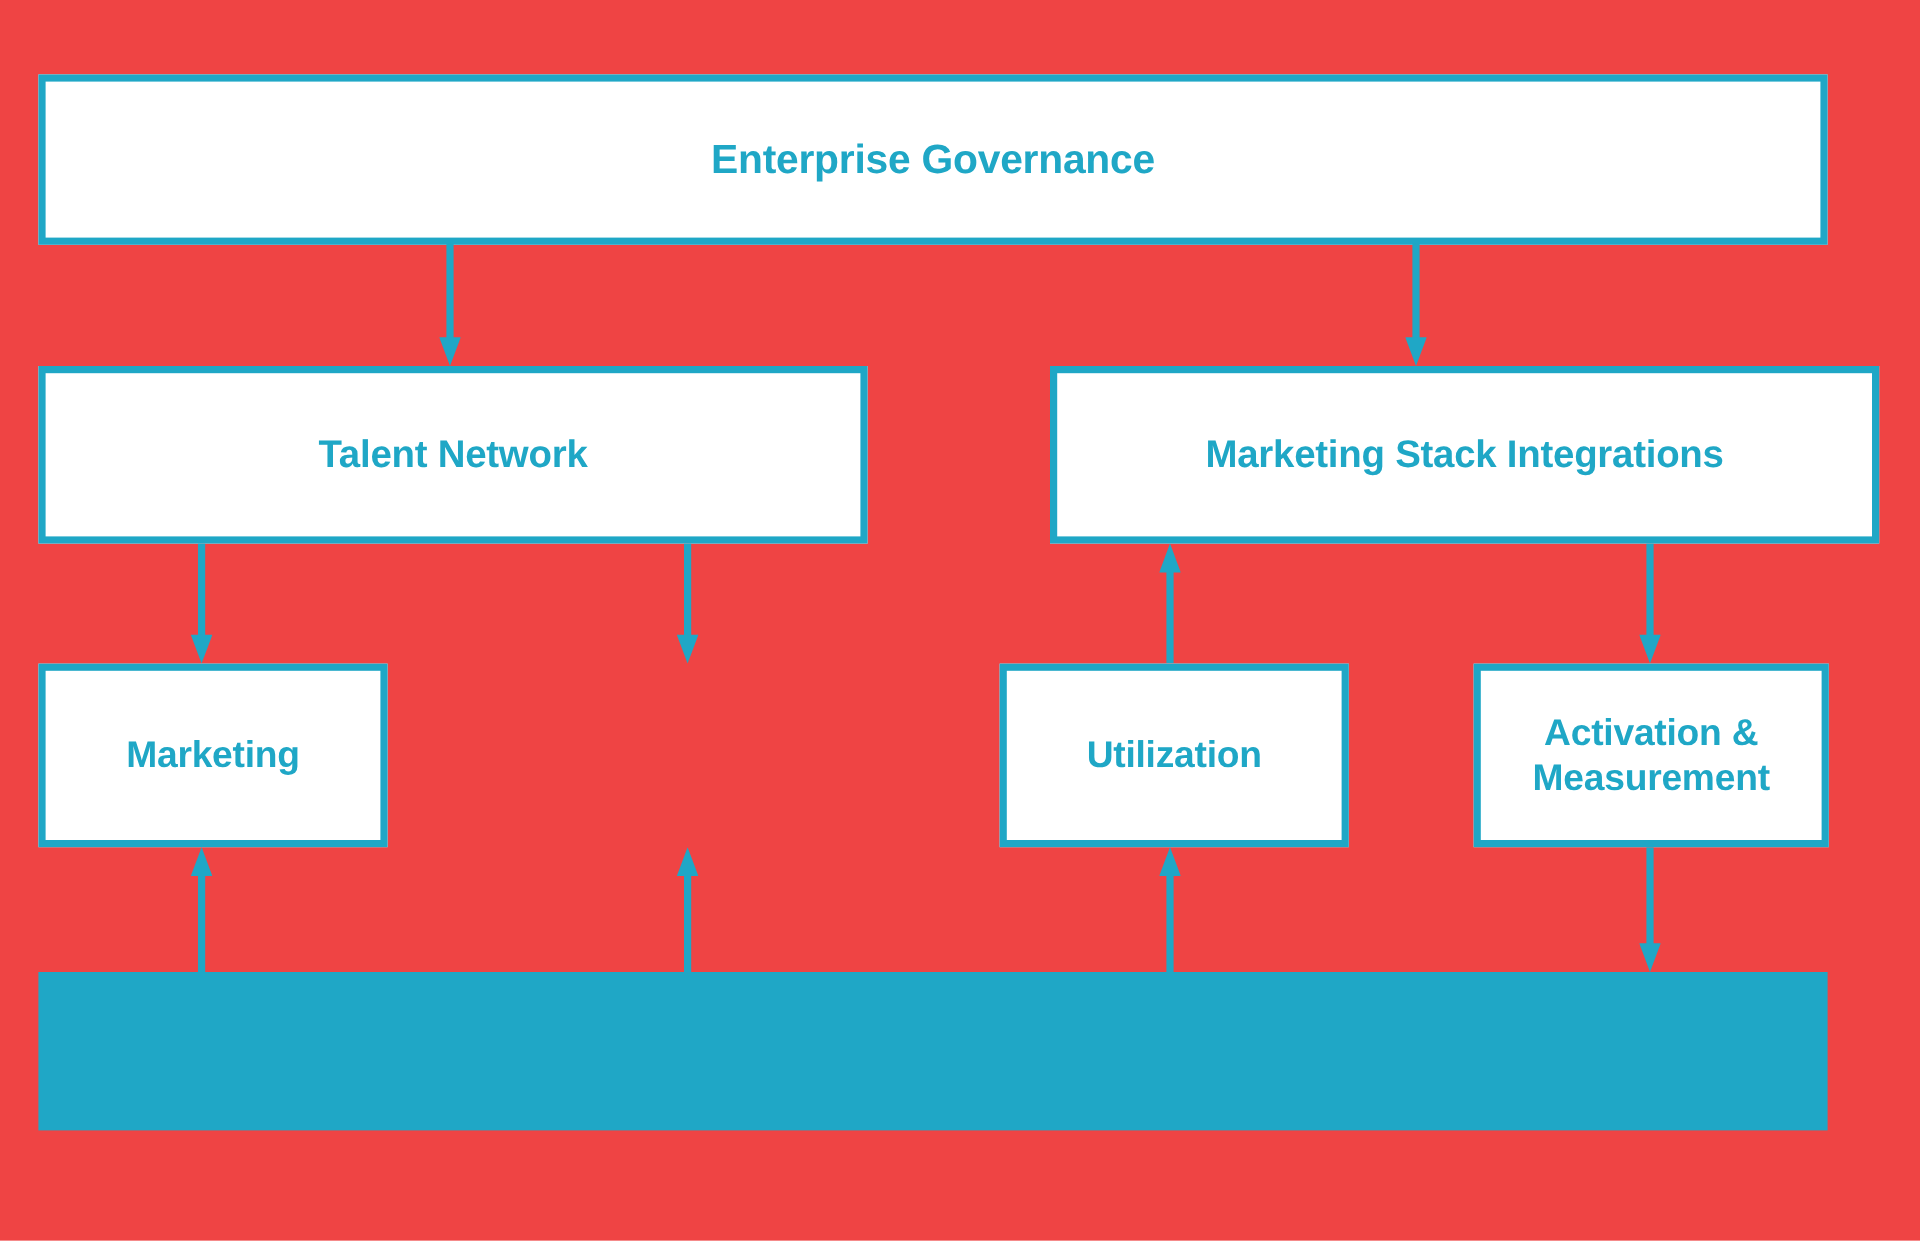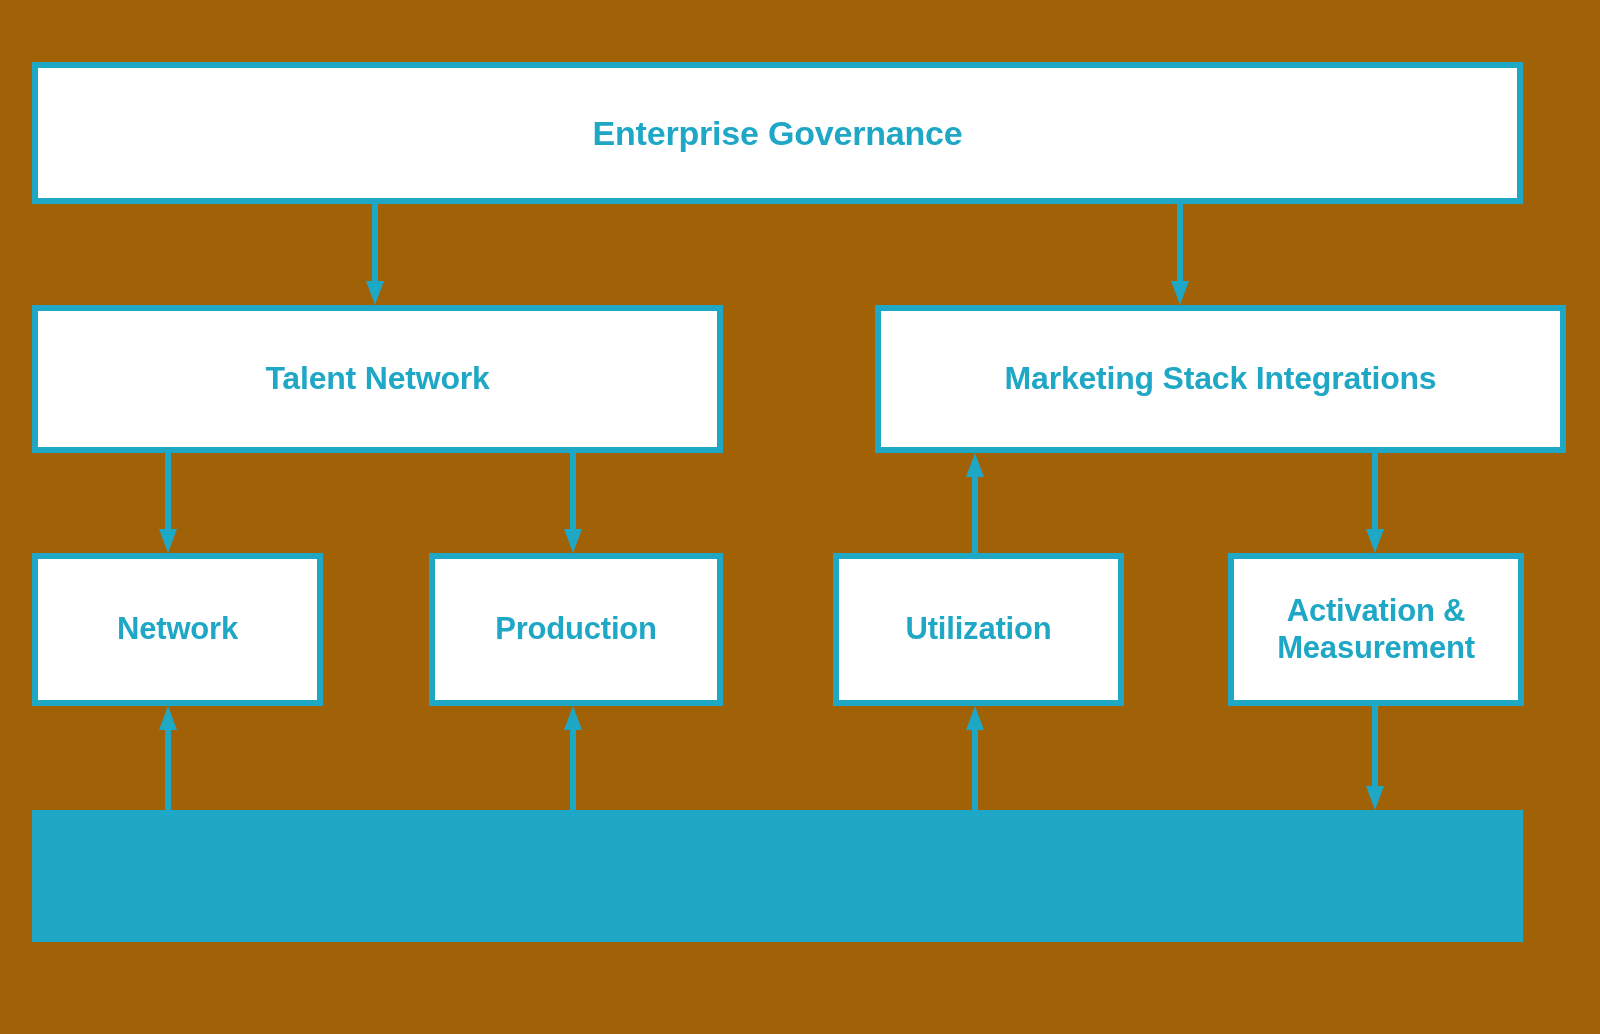--- a/index.html
+++ b/index.html
@@ -7,21 +7,21 @@
     padding: 0;
     background: #ffffff;
   }
   body {
     font-family: "Liberation Sans", sans-serif;
   }
   #canvas {
     position: relative;
     width: 1600px;
     height: 1034px;
-    background: #a16207;
+    background: #ef4444;
     overflow: hidden;
   }
   .node {
     position: absolute;
     box-sizing: border-box;
     border: 6px solid #1FA7C6;
     background: #ffffff;
     display: flex;
     align-items: center;
     justify-content: center;
@@ -133,26 +133,23 @@
   </div>
 
   <div class="connector" style="left:1366px; top:453px; width:18px; height:100px;">
     <svg width="18" height="100" viewBox="0 0 18 100" aria-hidden="true">
       <line x1="9" y1="0" x2="9" y2="81" stroke="#1FA7C6" stroke-width="6"></line>
       <polygon points="0,76 18,76 9,100" fill="#1FA7C6"></polygon>
     </svg>
   </div>
 
   <div class="node" id="node-planning">
-    <span class="label">Network</span>
+    <span class="label">Marketing</span>
   </div>
 
-  <div class="node" id="node-production">
-    <span class="label">Production</span>
-  </div>
 
   <div class="node" id="node-activation">
     <span class="label">
       <span>Activation &amp;</span><br>
       <span>Measurement</span>
     </span>
   </div>
 
   <div class="node" id="node-utilization">
     <span class="label">Utilization</span>

